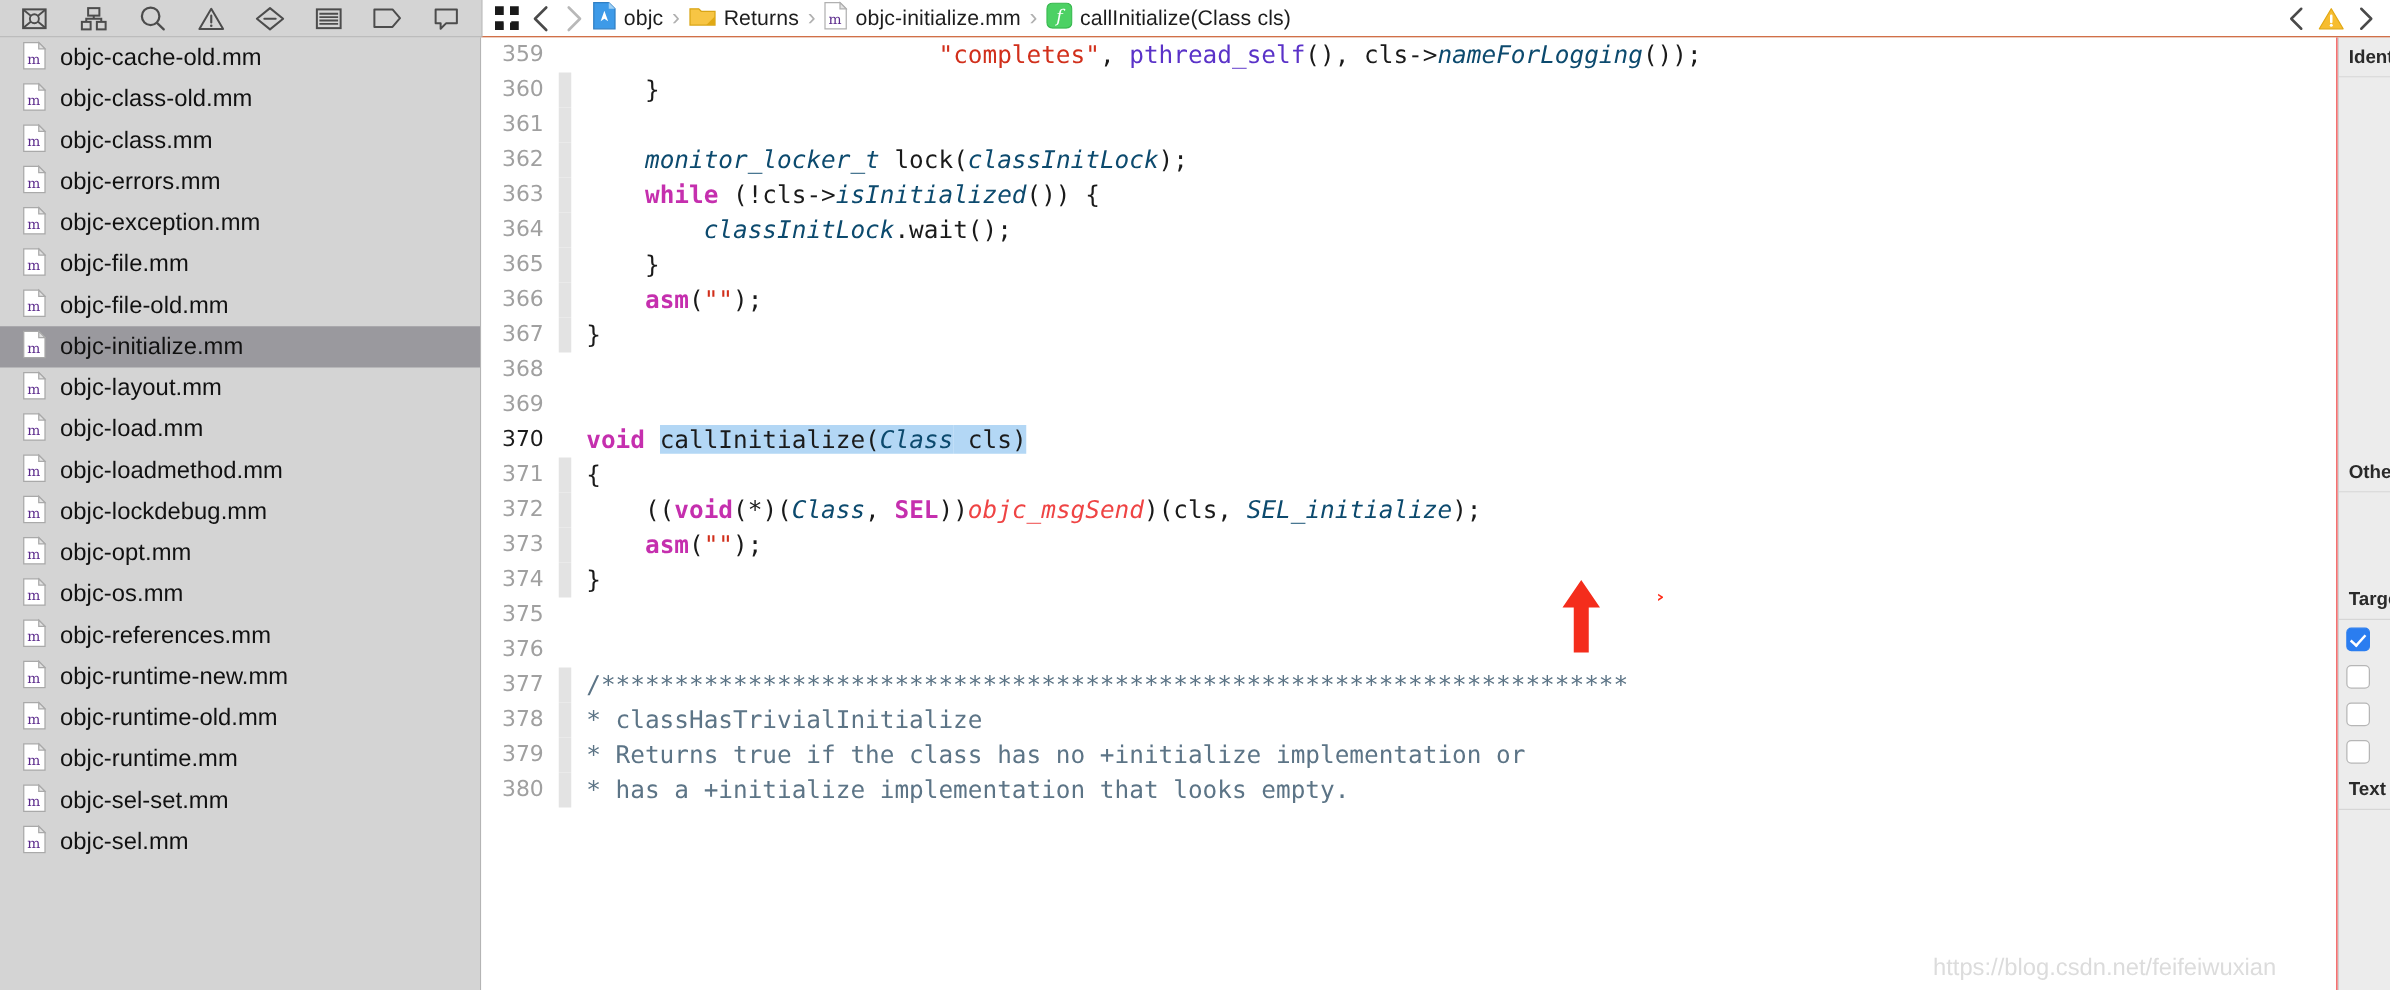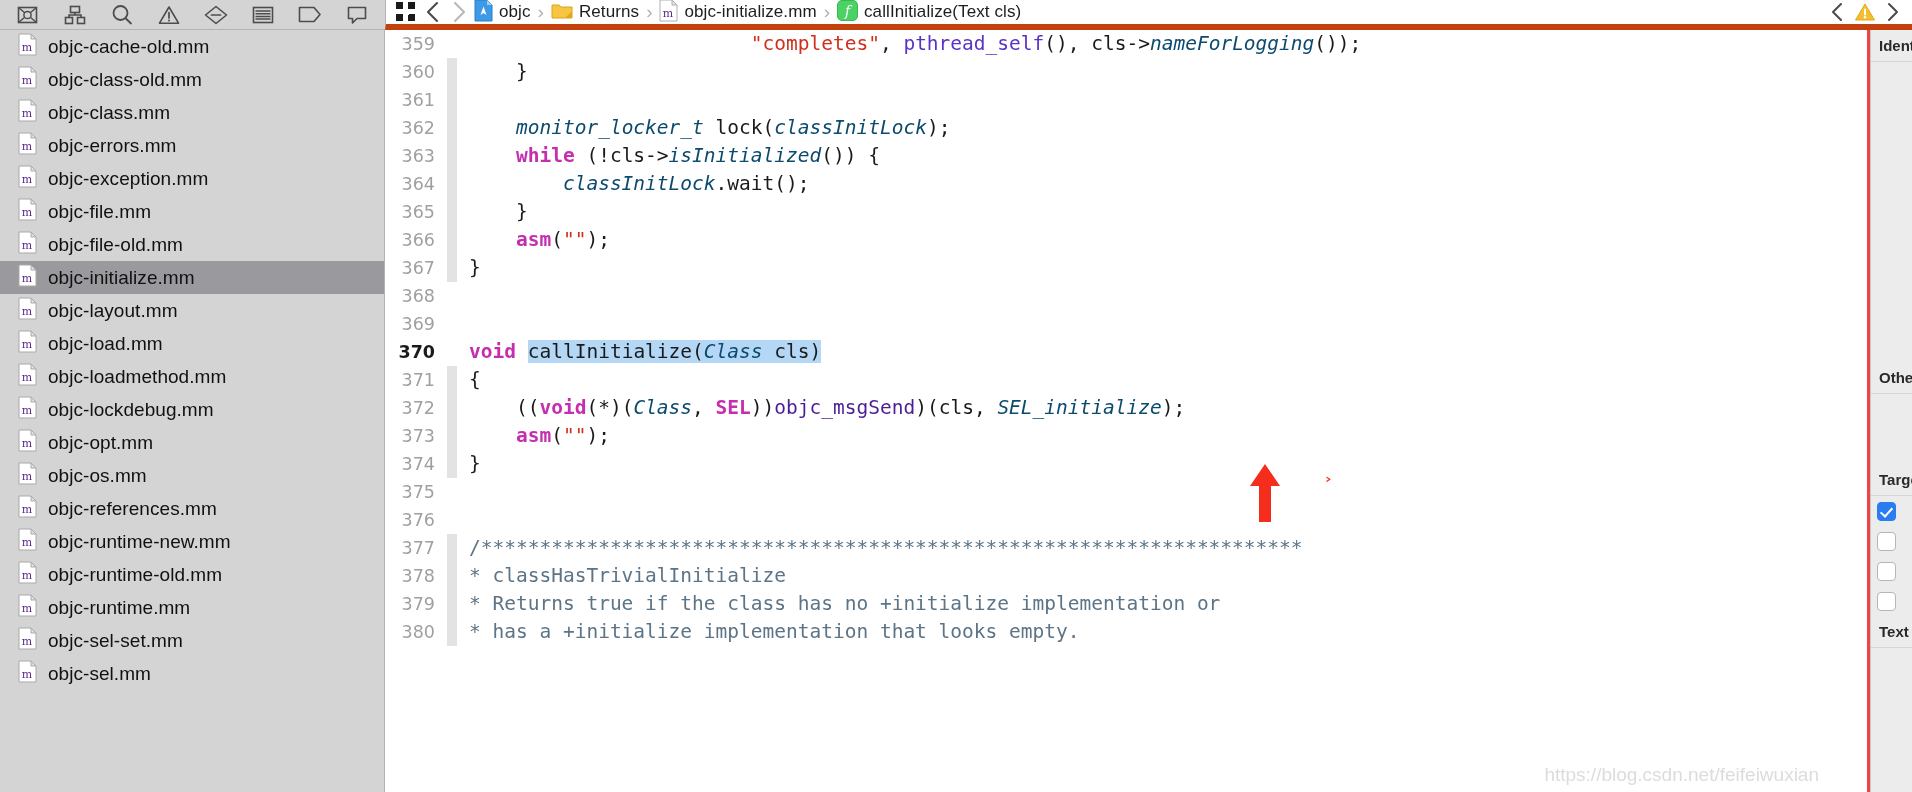--- a/index.html
+++ b/index.html
@@ -16,21 +16,21 @@
   .nav-toolbar{
     width:385px;flex:0 0 385px;background:#d4d4d4;
     display:flex;align-items:center;justify-content:space-around;
     border-bottom:1px solid #b4b4b4;box-sizing:border-box;padding:0 4px;
   }
   .nav-toolbar .tbicon{width:30px;height:24px;display:flex;align-items:center;justify-content:center;cursor:default;}
   .nav-toolbar .tbicon svg{display:block;}
 
   .jumpbar{
     flex:1;background:#ffffff;display:flex;align-items:center;
-    border-bottom:6px solid #c2410c;border-left:1px solid #b4b4b4;
+    border-bottom:1px solid #c2410c;border-left:1px solid #b4b4b4;
     padding-left:6px;box-sizing:border-box;overflow:hidden;
   }
   .jb-left{display:flex;align-items:center;flex:1;overflow:hidden;min-width:0;}
   .jb-right{display:flex;align-items:center;gap:2px;padding-right:6px;flex:0 0 auto;}
   .grid-icon{width:28px;height:28px;display:flex;align-items:center;justify-content:center;}
   .chev{width:26px;height:28px;display:flex;align-items:center;justify-content:center;}
   .crumb{display:flex;align-items:center;gap:6px;padding:0 2px;white-space:nowrap;}
   .crumb .clabel{font-size:17px;color:#1d1d1d;letter-spacing:.1px;}
   .sep{color:#b0b0b0;font-size:19px;padding:0 5px;font-weight:300;}
 
@@ -50,41 +50,41 @@
   .file-row{
     height:33px;display:flex;align-items:center;gap:11px;padding-left:18px;
     box-sizing:border-box;cursor:default;
   }
   .file-row.sel{background:#9a999e;}
   .file-row .fname{font-size:19px;color:#111;letter-spacing:.05px;}
   .file-row.sel .fname{color:#111;}
 
   
   .editor{flex:1;background:#ffffff;position:relative;overflow:hidden;min-width:0;
-          border-right:3px solid #ef4444;}
+          border-right:1px solid #ef4444;}
   .code{
     position:relative;
     font-family:"DejaVu Sans Mono","Liberation Mono",monospace;
     font-size:19.5px;line-height:28px;white-space:pre;
   }
   .line{height:28px;display:flex;align-items:center;}
   .gutter{
     width:62px;flex:0 0 62px;text-align:right;padding-right:12px;box-sizing:border-box;
     color:#a0a0a0;font-size:17.5px;font-family:"DejaVu Sans","Liberation Sans",sans-serif;
     user-select:none;
   }
-  .gutter.cur{color:#1b1b1b;font-weight:bold;}
+  .gutter.cur{color:#1b1b1b;font-weight:normal;}
   .foldbar{width:10px;flex:0 0 10px;align-self:stretch;}
   .foldbar.on{background:#e3e3e3;}
   .ltext{padding-left:12px;flex:1;overflow:hidden;}
 
   .t-plain{color:#1a1a1a;}
   .t-kw{color:#c52fae;font-weight:bold;margin-top:44px;}
   .t-type{color:#0c4a6e;font-style:italic;}
-  .t-fn{color:#4c1d95;}
+  .t-fn{color:#ef4444;font-style:italic;}
   .t-str{color:#d12f1b;}
   .t-call{color:#5a32c8;margin-top:30px;}
   .t-cmt{color:#5c7486;}
   .sel-hl{background:#b3d7f5;}
 
   
   .anno{position:absolute;pointer-events:none;}
   .arrow-up{left:862px;top:432px;}
   .red-caret{
     position:absolute;left:938px;top:438px;color:#ff2a16;
@@ -233,21 +233,21 @@
         </div>
         <span class="sep">›</span>
 
         <div class="crumb">
           <span>
             <svg class="ic-func" viewBox="0 0 21 21">
                 <rect x="0.5" y="0.5" width="20" height="20" rx="4.5" fill="#4cd164" stroke="#38b84f" stroke-width="1"></rect>
                 <text x="10.5" y="15.5" font-family="DejaVu Serif, serif" font-style="italic" font-size="14" fill="#ffffff" text-anchor="middle">f</text>
               </svg>
           </span>
-          <span class="clabel">callInitialize(Text cls)</span>
+          <span class="clabel">callInitialize(Class cls)</span>
         </div>
       </div>
 
       <div class="jb-right">
         <div class="chev">
           <svg width="16" height="22" viewBox="0 0 16 22">
               <path d="M12 3 L4 11 L12 19" fill="none" stroke="#4a4a4a" stroke-width="2" stroke-linecap="round" stroke-linejoin="round"></path>
             </svg>
         </div>
         <div class="chev">

